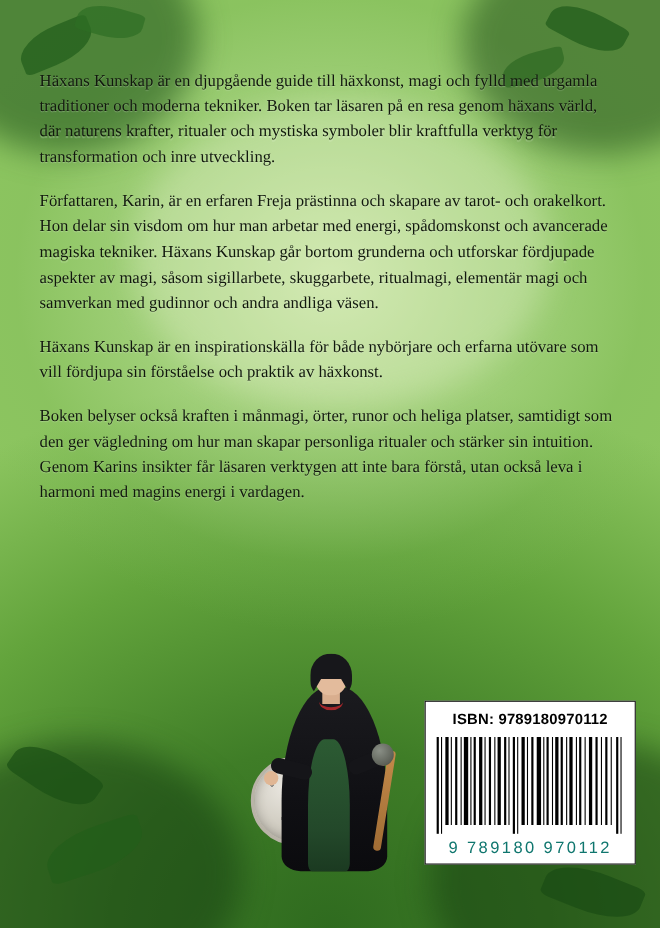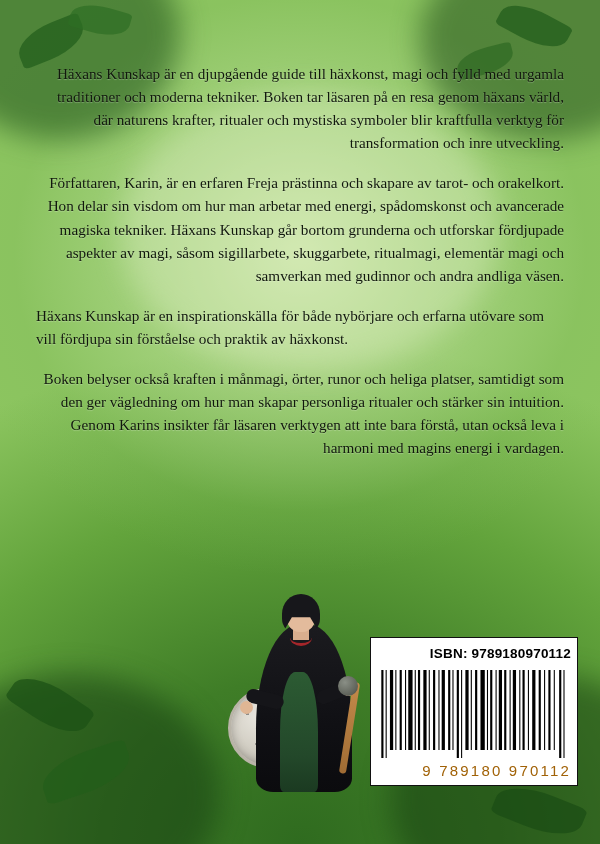--- a/index.html
+++ b/index.html
@@ -45,54 +45,54 @@
     width: 528px;
     color: #11180d;
     font-size: 15.2px;
     line-height: 1.52;
     text-shadow: 0 1px 1px rgba(255,255,255,0.28);
   }
   .para {
     margin: 0 0 17px 0;
   }
   .para.center {
-    text-align: right;
+    text-align: left;
   }
   .para.left {
     text-align: left;
   }
 
   #isbn-panel {
     position: absolute;
     right: 22px;
     bottom: 58px;
-    width: 208px;
+    width: 192px;
     background: #ffffff;
     border: 1px solid #111;
     padding: 8px 6px 6px 6px;
     box-sizing: border-box;
-    text-align: right;
+    text-align: center;
   }
   #isbn-text {
     font-family: "Liberation Sans", sans-serif;
     font-weight: bold;
     font-size: 13.5px;
     color: #000;
     letter-spacing: 0.2px;
     margin-bottom: 7px;
   }
   #barcode {
     height: 92px;
     width: 100%;
     display: block;
   }
   #barcode-digits {
     font-family: "Liberation Sans", sans-serif;
     font-size: 15px;
-    color: #a16207;
+    color: #0f766e;
     letter-spacing: 2.2px;
     margin-top: 2px;
     white-space: nowrap;
   }
 
   
   #witch {
     position: absolute;
     left: 228px;
     bottom: 52px;

